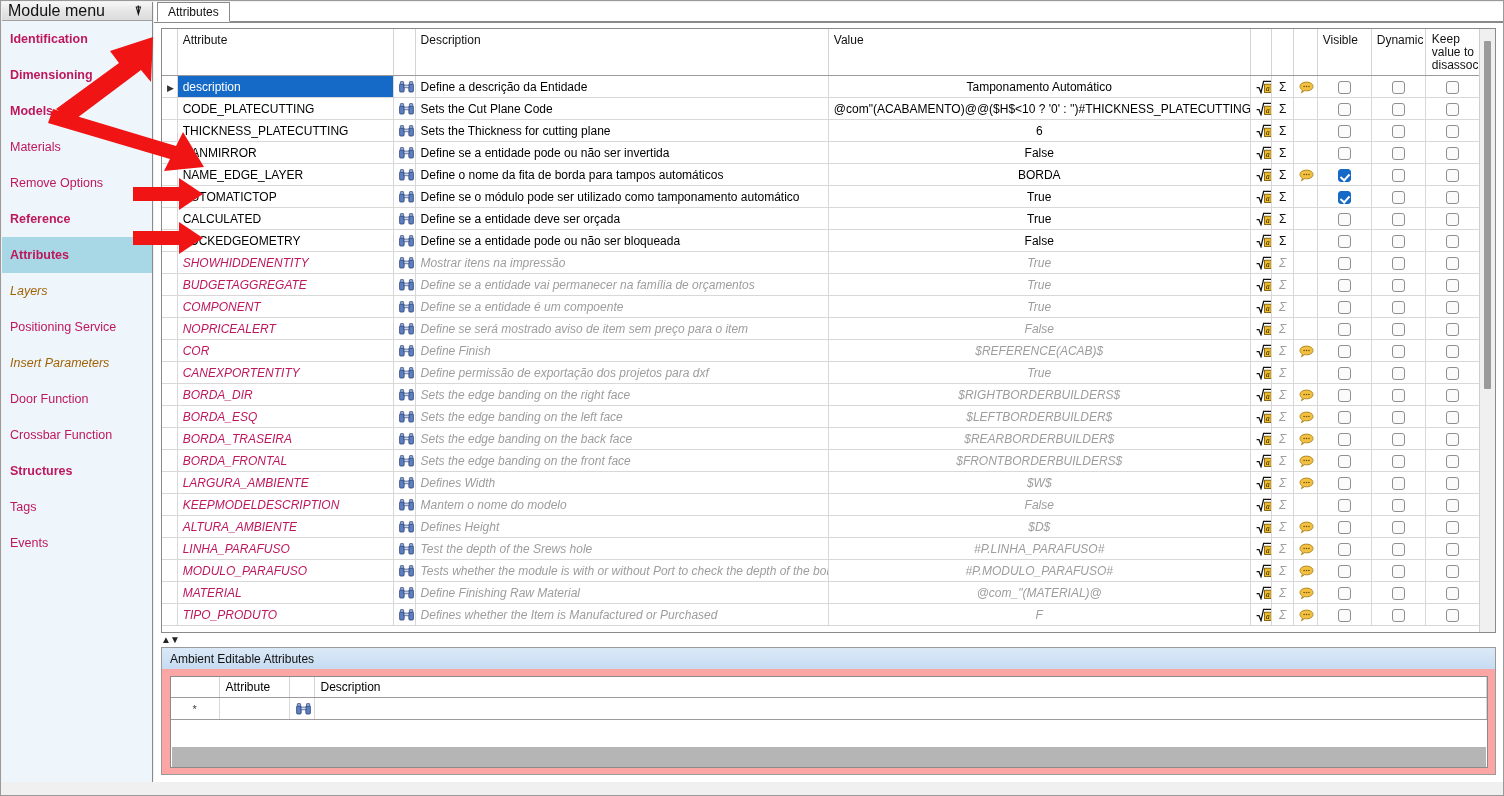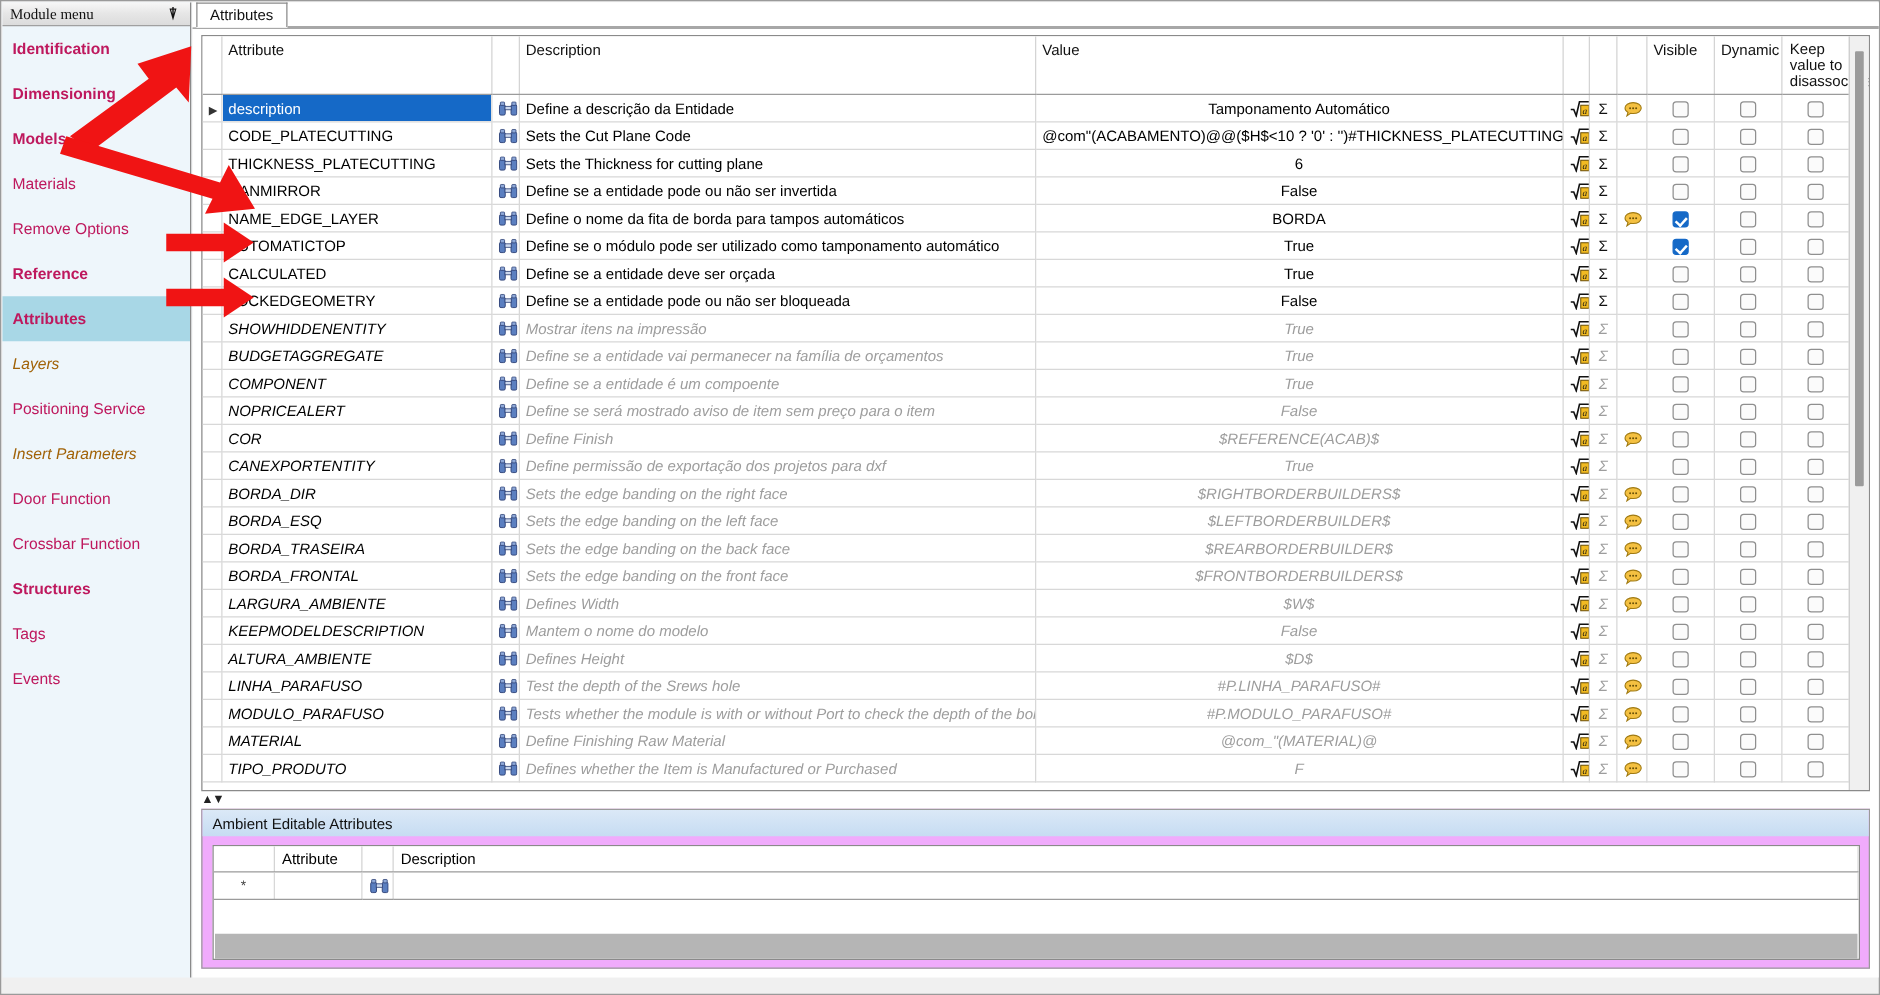--- a/index.html
+++ b/index.html
@@ -13,21 +13,21 @@
     position:relative;
   }
   
   #app{position:absolute;left:0;top:0;width:1504px;height:796px;box-sizing:border-box;border:1px solid #9a9a9a;background:#f0f0f0;}
 
   
   #sidebar{position:absolute;left:1px;top:1px;width:151px;height:780px;background:#eef6fb;box-sizing:border-box;border-right:1px solid #8a8a8a;}
   #sidebar-header{height:19px;box-sizing:border-box;
      background:linear-gradient(to bottom,#f7f7f7 0%,#e6e6e6 50%,#dcdcdc 100%);
      border-bottom:1px solid #a0a0a0;display:flex;align-items:center;padding:0 6px;}
-  #sidebar-header .title{font-size:12px;color:#111;flex:1;font-family:Liberation Serif, serif;}
+  #sidebar-header .title{font-size:16px;color:#111;flex:1;}
   #sidebar-header .pin{font-size:12px;color:#111;font-weight:bold;padding-right:4px;}
   .side-item{height:36px;display:flex;align-items:center;padding-left:8px;font-size:12.5px;color:#be185d;cursor:default;box-sizing:border-box;}
   .side-item.bold{font-weight:bold;}
   .side-item.dim{color:#a16207;font-style:italic;}
   .side-item.selected{background:#a8d7e6;font-weight:bold;}
 
   
   #right{position:absolute;left:153px;top:1px;width:1349px;height:780px;box-sizing:border-box;background:#ffffff;}
 
   
@@ -44,21 +44,21 @@
   table.grid{border-collapse:collapse;table-layout:fixed;width:1318px;font-size:12px;}
   table.grid th{
      background:#ffffff;border-right:1px solid #d4d4d4;border-bottom:1px solid #9b9b9b;
      font-weight:normal;text-align:left;vertical-align:top;padding:4px 5px 3px 5px;height:42px;
      box-sizing:border-box;font-size:12px;color:#111;}
   table.grid td{
      border-right:1px solid #d8d8d8;border-bottom:1px solid #d8d8d8;
      padding:0 5px;height:22px;box-sizing:border-box;white-space:nowrap;overflow:hidden;
      vertical-align:middle;font-size:12px;}
   tr.dimrow td{color:#9d9d9d;font-style:italic;}
-  tr.dimrow td.attr{color:#000000;}
+  tr.dimrow td.attr{color:#be185d;}
   td.sel{background:#1569c7;color:#ffffff;font-style:normal;}
   td.rowmark{width:14px;text-align:center;padding:0;color:#444;font-size:9px;}
   td.attr{width:200px;}
   td.binoc{width:20px;text-align:center;padding:0;}
   td.desc{width:382px;margin-top:48px;}
   td.val{width:390px;text-align:center;}
   td.ic{width:20px;text-align:center;padding:0;}
   td.sig{width:20px;text-align:center;padding:0;font-size:13px;color:#111;font-style:normal;}
   td.bal{width:22px;text-align:center;padding:0;}
   td.chk{width:50px;text-align:center;padding:0;}
@@ -85,21 +85,21 @@
   .arrow-row{font-size:9px;color:#333;}
 
   
   #gridscroll{position:absolute;right:0;top:0;width:16px;height:603px;background:#f0f0f0;border-left:1px solid #cfcfcf;box-sizing:border-box;}
   #gridscroll .thumb{position:absolute;left:4px;top:12px;width:7px;height:348px;background:#9b9b9b;border-radius:1px;}
 
   
   #splitter{position:absolute;left:7px;top:632px;width:1335px;height:12px;font-size:10px;color:#222;letter-spacing:-1px;line-height:12px;}
 
   
-  #bottom{position:absolute;left:7px;top:645px;width:1335px;height:128px;box-sizing:border-box;border:1px solid #9a9a9a;background:#f0abfc;}
+  #bottom{position:absolute;left:7px;top:645px;width:1335px;height:128px;box-sizing:border-box;border:1px solid #9a9a9a;background:#fca5a5;}
   #bottom-header{height:21px;box-sizing:border-box;
      background:linear-gradient(to bottom,#dbe9f7 0%,#c6dcf2 100%);
      display:flex;align-items:center;padding-left:8px;font-size:12px;color:#111;}
   #bottom-grid{position:absolute;left:8px;top:28px;width:1318px;height:92px;box-sizing:border-box;border:1px solid #8a8a8a;background:#ffffff;overflow:hidden;}
   table.grid2{border-collapse:collapse;table-layout:fixed;width:1316px;font-size:12px;}
   table.grid2 th{background:#ffffff;border-right:1px solid #d4d4d4;border-bottom:1px solid #9b9b9b;
      font-weight:normal;text-align:left;padding:3px 6px;height:19px;box-sizing:border-box;font-size:12px;}
   table.grid2 td{border-right:1px solid #d8d8d8;border-bottom:1px solid #9b9b9b;height:22px;padding:0 6px;box-sizing:border-box;}
   th.b-mark{width:48px;}
   th.b-attr{width:70px;}

